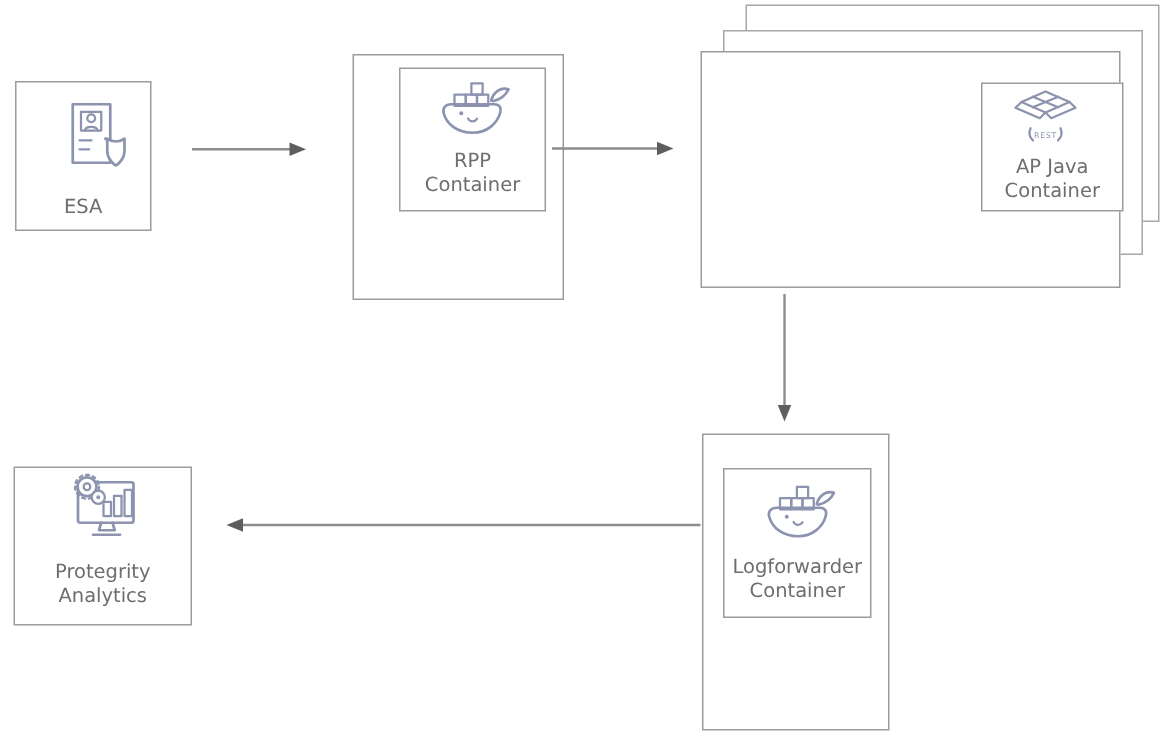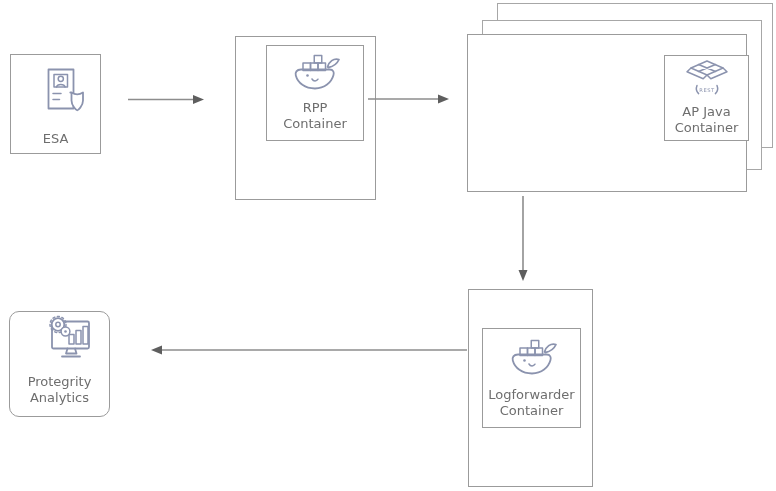--- a/index.html
+++ b/index.html
@@ -74,55 +74,55 @@
           <path class="st st-thin" d="M24 28 C25.5 30.5 28.5 30.5 30 28.2"></path>
         </svg>
       </span>
       <div class="label pad8" style="top:54px;">RPP Container</div>
     </div>
   </div>
 
   <div class="stack" style="left:497px; top:3px; width:276px; height:145px;"></div>
   <div class="stack" style="left:482px; top:20px; width:280px; height:150px;"></div>
   <div class="box" style="left:467px; top:34px; width:280px; height:158px;">
-    <div class="box" style="left:196px; top:20px; width:85px; height:86px;">
+    <div class="box" style="left:186px; top:20px; width:95px; height:86px;">
       <span class="icon" style="left:19px; top:3px;">
         <svg width="46" height="38" viewBox="0 0 46 38">
           <path class="st st-thin" d="M23 2 L39 9 L23 16 L7 9 Z"></path>
           <path class="st st-thin" d="M14.5 5.5 L31.5 12.5 M31.5 5.5 L14.5 12.5"></path>
           <path class="st st-thin" d="M7 9 L3 12.8 L19.2 19.8 L23 16"></path>
           <path class="st st-thin" d="M39 9 L43 12.8 L26.8 19.8 L23 16"></path>
           <path class="st st-thin" d="M13 26.5 C11.8 29.5 12.3 32.5 14.6 34.6"></path>
           <path class="st st-thin" d="M33 26.5 C34.2 29.5 33.7 32.5 31.4 34.6"></path>
           <text class="fill" x="23" y="32.8" font-size="5.2" letter-spacing="0.5" text-anchor="middle">REST</text>
         </svg>
       </span>
       <div class="label pad4" style="top:48px;">AP Java Container</div>
     </div>
   </div>
 
   <div class="box" style="left:468px; top:289px; width:125px; height:198px;">
-    <div class="box" style="left:13px; top:22px; width:99px; height:100px;margin-top:16px;">
+    <div class="box" style="left:13px; top:22px; width:99px; height:100px;">
       <span class="icon" style="left:22px; top:7px;">
         <svg width="54" height="44" viewBox="0 0 54 44">
           <rect class="st st-thin" x="15" y="12" width="7.5" height="7.5"></rect>
           <rect class="st st-thin" x="22.5" y="12" width="7.5" height="7.5"></rect>
           <rect class="st st-thin" x="30" y="12" width="7.5" height="7.5"></rect>
           <rect class="st st-thin" x="26.25" y="4.5" width="7.5" height="7.5"></rect>
           <path class="st" d="M39.5 16 C41 10.5 45.5 7 51 8.5 C49 13 45 15.5 40.5 16.5"></path>
           <path class="st" d="M13 18.5 C8.5 18.5 7 21.5 7.8 24.5 C9.8 32 17 37.5 27 37.5 C36.5 37.5 43.5 31.5 45.5 24 C46.2 21.5 45.6 18.5 41.5 18.5 Z"></path>
           <circle class="fill" cx="19.5" cy="24.5" r="1.3"></circle>
           <path class="st st-thin" d="M24 28 C25.5 30.5 28.5 30.5 30 28.2"></path>
         </svg>
       </span>
       <div class="label pad4" style="top:58px;">Logforwarder Container</div>
     </div>
   </div>
 
-  <div class="box" style="left:9px; top:311px; width:101px; height:106px;border-radius:10px;">
+  <div class="box" style="left:9px; top:311px; width:119px; height:106px;">
     <span class="icon" style="left:35px; top:3px;">
       <svg width="50" height="46" viewBox="0 0 50 46">
         <rect class="st" x="7" y="6.5" width="37" height="27" rx="1.5"></rect>
         <rect class="st st-thin" x="24" y="19.5" width="5" height="9.5"></rect>
         <rect class="st st-thin" x="31" y="15.5" width="5" height="13.5"></rect>
         <rect class="st st-thin" x="38" y="11.5" width="5" height="17.5"></rect>
         <path class="st" d="M22.5 33.5 L21 38.5 H31.5 L30 33.5"></path>
         <path class="st" d="M17 41.5 H35" stroke-width="3"></path>
         <circle class="st wfill" cx="13" cy="9.5" r="6.3"></circle>
         <circle class="st st-thin" cx="13" cy="9.5" r="8" stroke-dasharray="2 2.6" fill="none"></circle>

